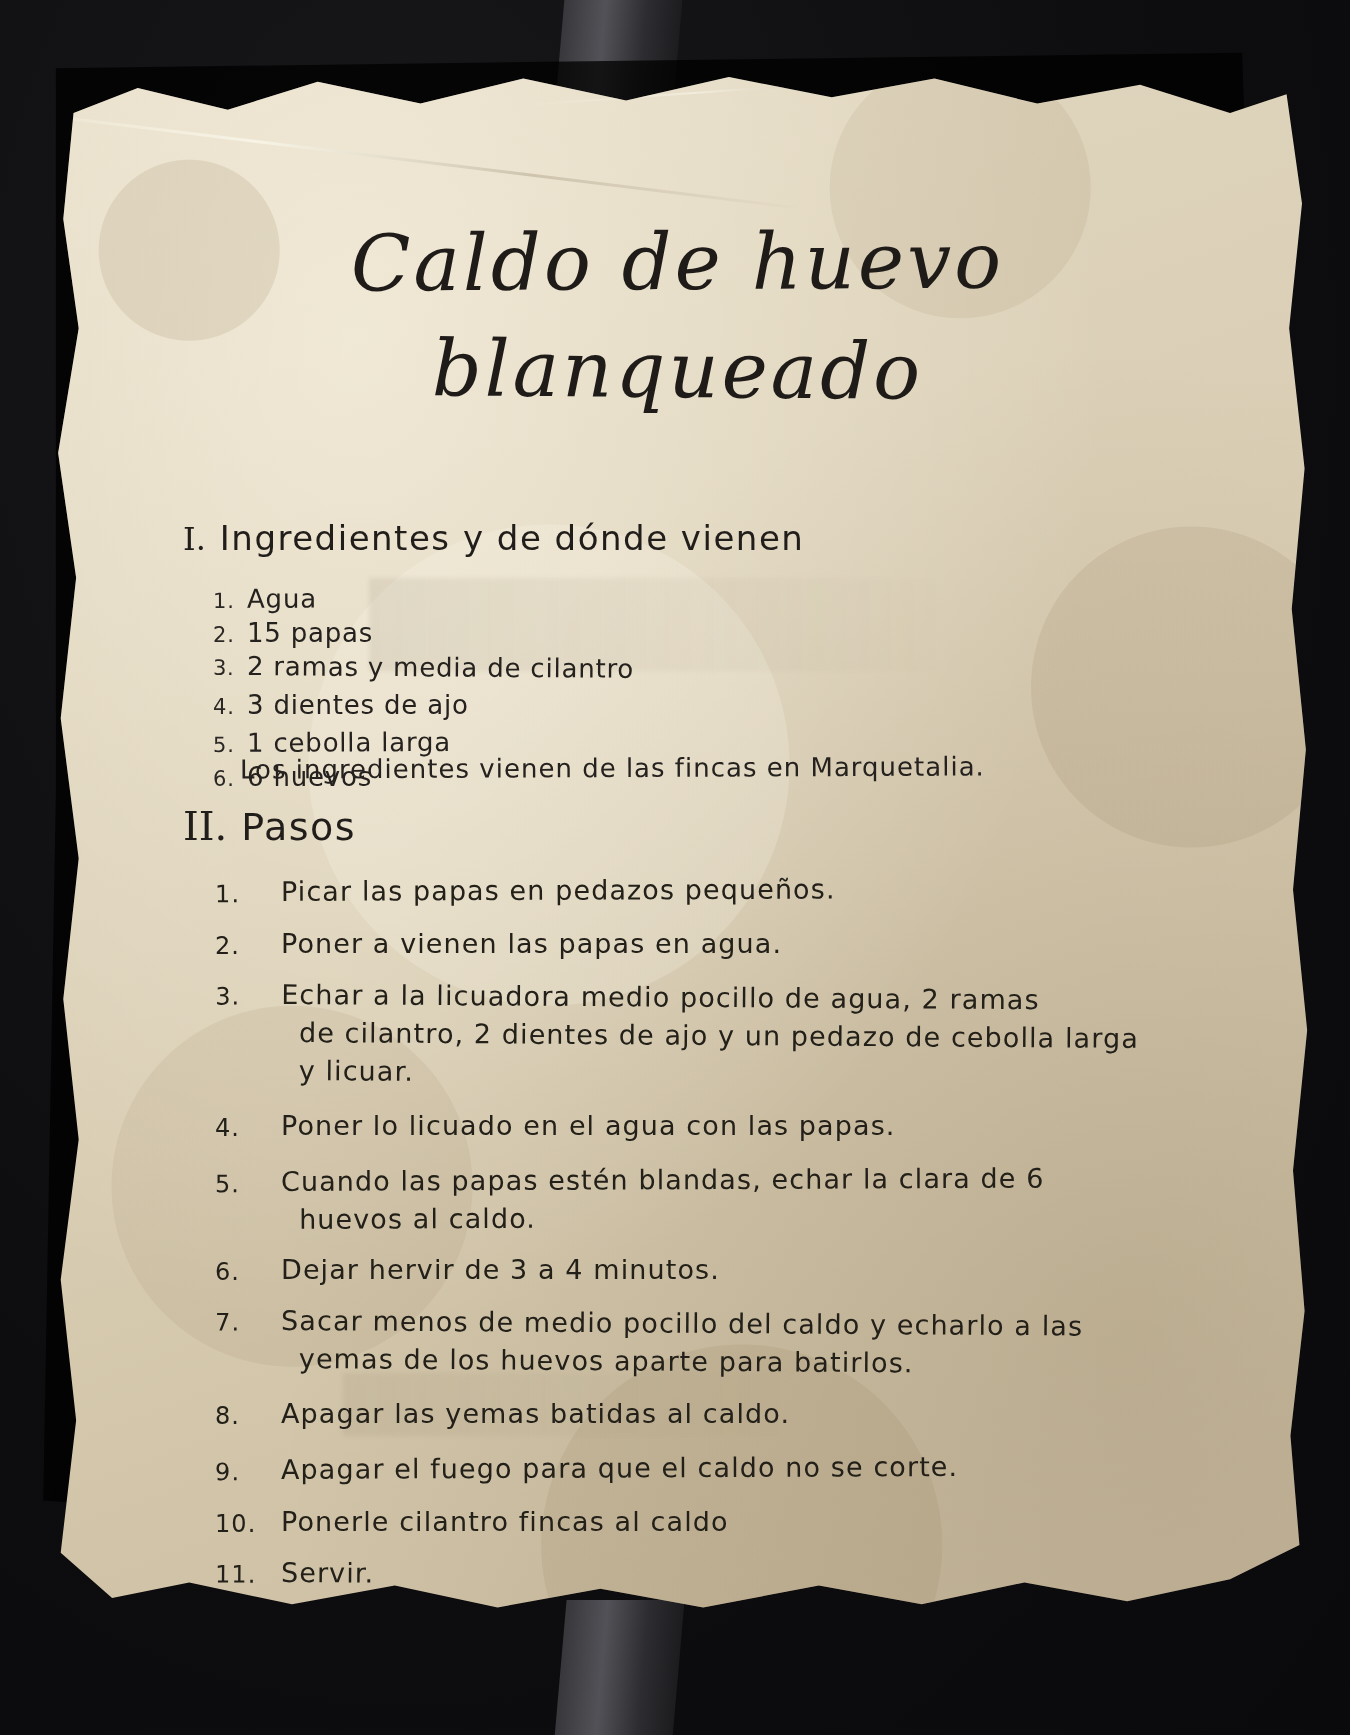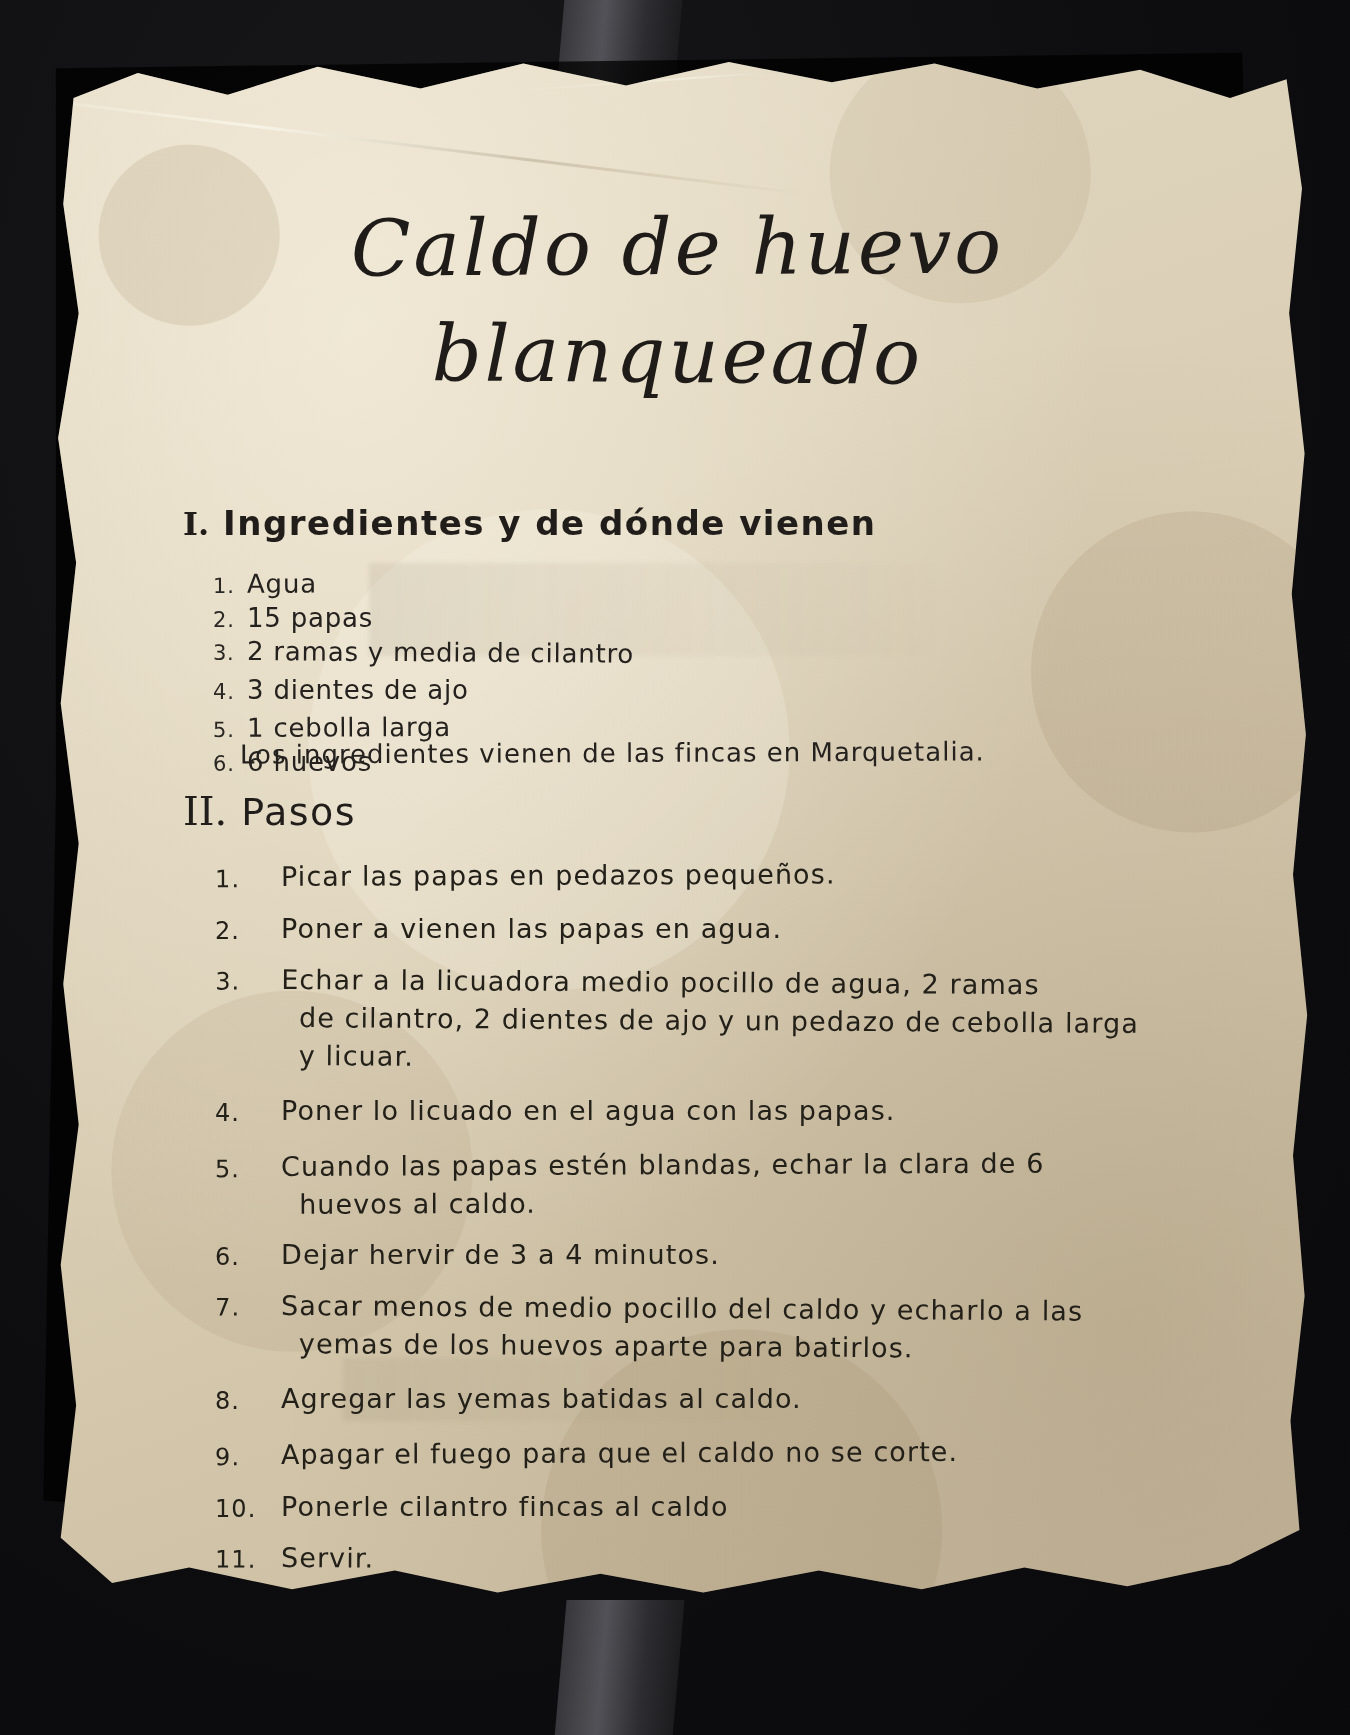--- a/index.html
+++ b/index.html
@@ -40,21 +40,21 @@
     top: 1600px;
     width: 118px;
     height: 150px;
     transform: skewX(-5deg);
   }
 
   
   .sheet-wrap {
     position: absolute;
     left: 35px;
-    top: 48px;
+    top: 63px;
     width: 1285px;
     height: 1560px;
   }
   .sheet {
     position: absolute;
     inset: 0;
     background:
       radial-gradient(ellipse at 25% 18%, rgba(255,250,235,.55) 0%, rgba(255,250,235,0) 55%),
       radial-gradient(ellipse at 85% 82%, rgba(120,100,70,.22) 0%, rgba(120,100,70,0) 55%),
       linear-gradient(160deg, #e3d9c3 0%, #ddd2ba 25%, #d8ccb2 55%, #cfc2a6 80%, #c8baa0 100%);
@@ -255,21 +255,21 @@
     <div class="grain"></div>
     <div class="crease"></div>
     <div class="crease2"></div>
     <div class="ghost"></div>
     <div class="ghost2"></div>
   </div>
 
   <div class="title title-1 j3">Caldo de huevo</div>
   <div class="title title-2 j2">blanqueado</div>
 
-  <div class="section-head" style="left:148px; top:455px;font-weight:bold;">
+  <div class="section-head" style="left:148px; top:455px;">
     <span class="numeral">I.</span><span>Ingredientes y de dónde vienen</span>
   </div>
 
   <div class="ingredients">
     <div class="ing-row j3">
       <span class="ing-num">1.</span>
       <span>Agua</span>
     </div>
     <div class="ing-row">
       <span class="ing-num">2.</span>
@@ -341,21 +341,21 @@
     <div class="step-row j2">
       <span class="step-num">7.</span>
       <span class="step-text">
         <span>Sacar menos de medio pocillo del caldo y echarlo a las</span>
         <span class="cont">yemas de los huevos aparte para batirlos.</span>
       </span>
     </div>
 
     <div class="step-row">
       <span class="step-num">8.</span>
-      <span class="step-text">Agregar las yemas batidas al caldo.</span>
+      <span class="step-text">Apagar las yemas batidas al caldo.</span>
     </div>
 
     <div class="step-row j3">
       <span class="step-num">9.</span>
       <span class="step-text">Apagar el fuego para que el caldo no se corte.</span>
     </div>
 
     <div class="step-row">
       <span class="step-num">10.</span>
       <span class="step-text">Ponerle cilantro fincas al caldo</span>

